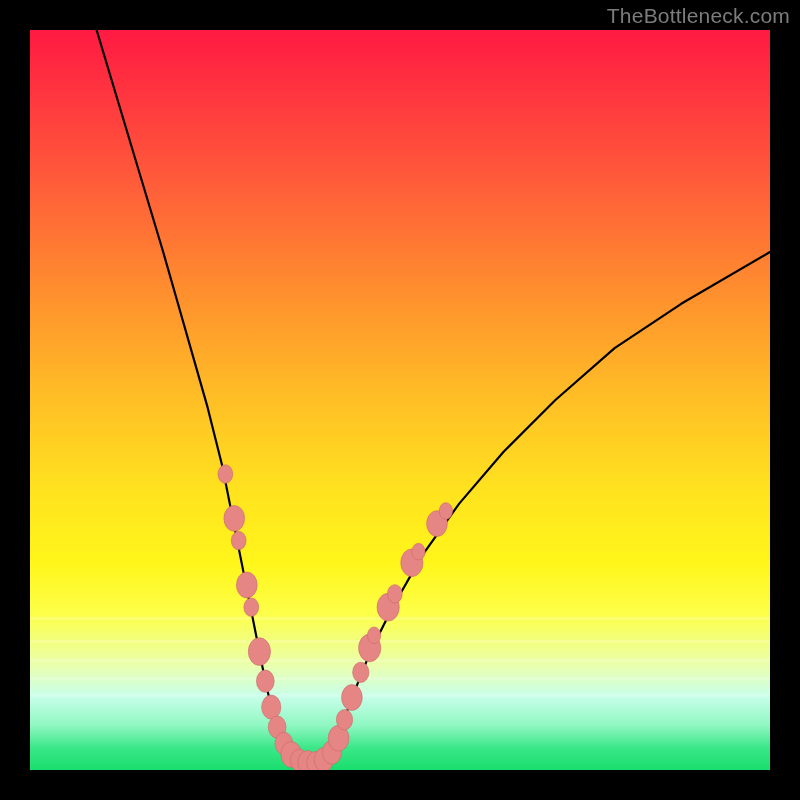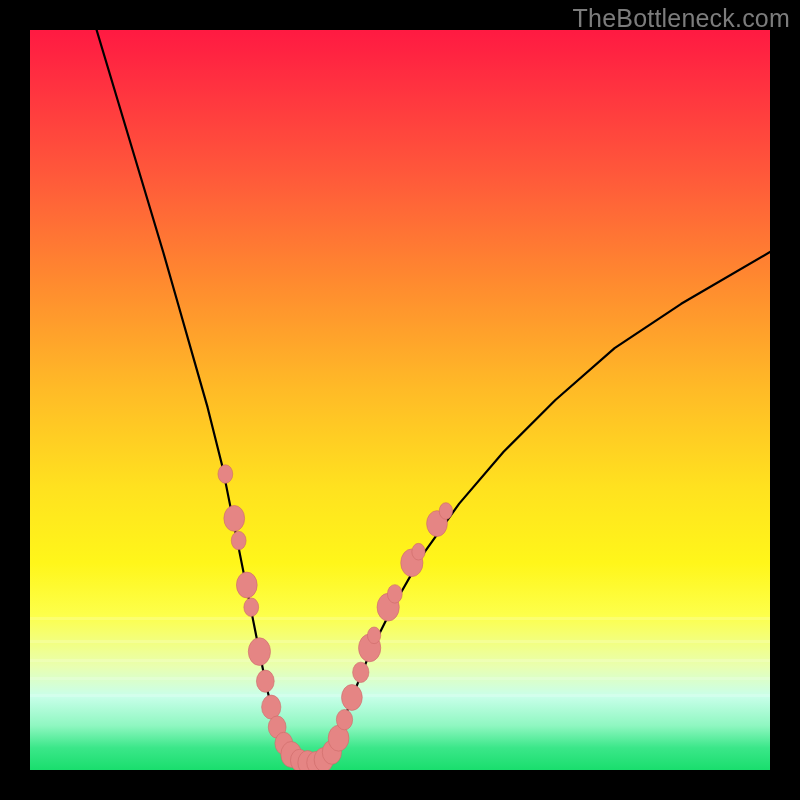--- a/index.html
+++ b/index.html
@@ -37,21 +37,21 @@
       #8ff7c1 94%,
       #3be789 97%,
       #19de6d 100%
     );
   }
   .watermark {
     position: absolute;
     top: 4px;
     right: 10px;
     color: #7c7c7c;
-    font-size: 25px;
+    font-size: 21px;
     font-weight: 500;
     letter-spacing: 0.2px;
     z-index: 5;
     user-select: none;
   }
   svg.overlay {
     position: absolute;
     left: 0;
     top: 0;
     width: 740px;

